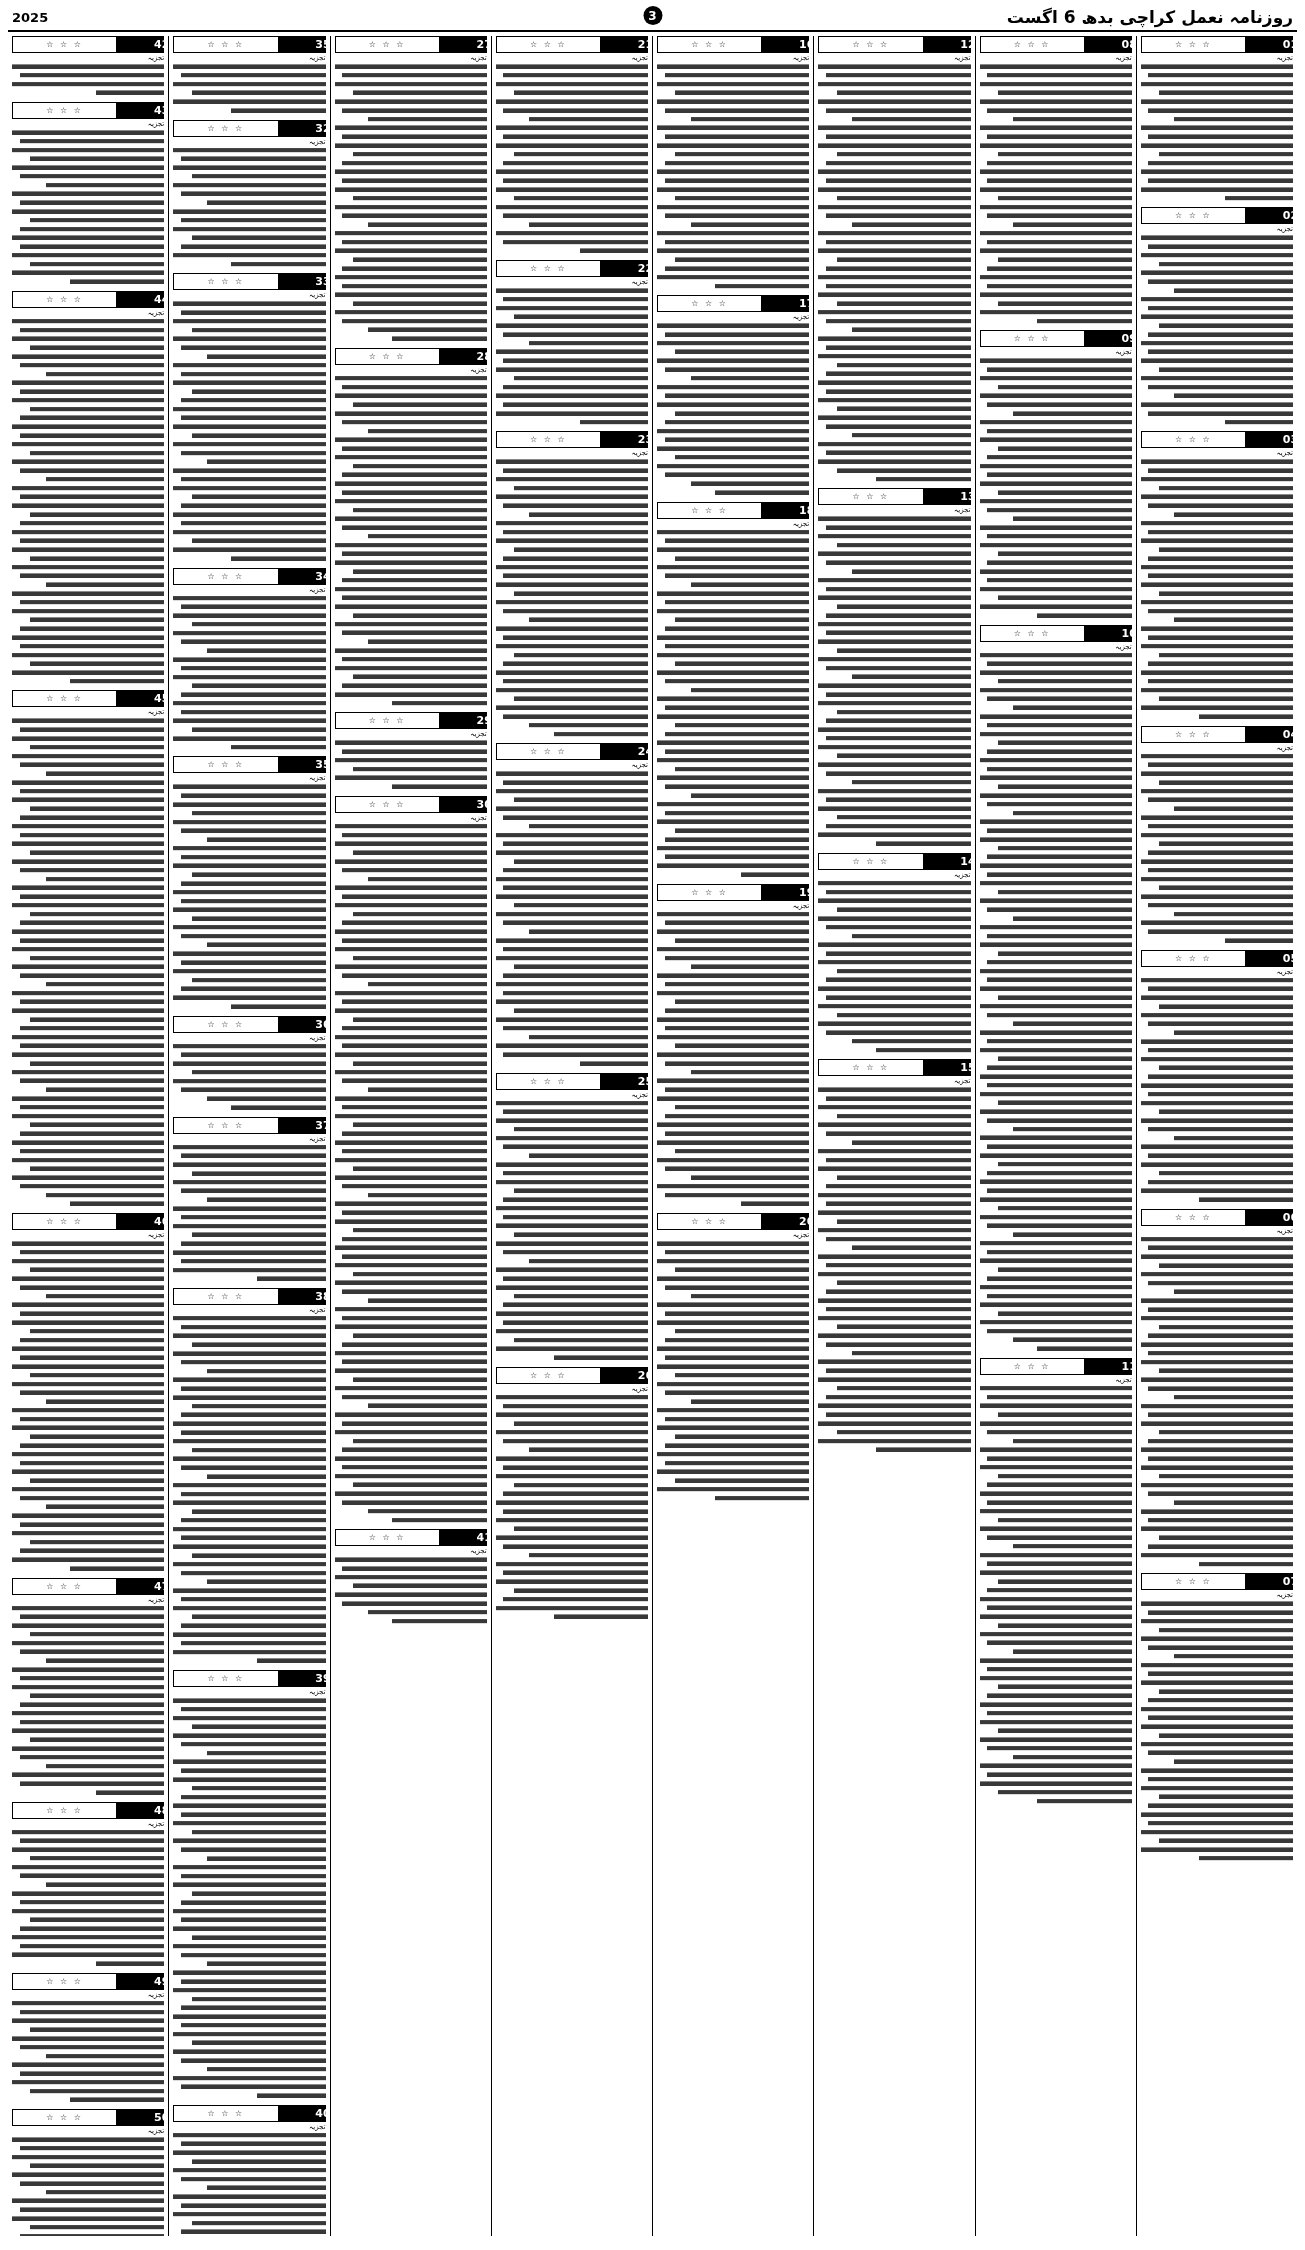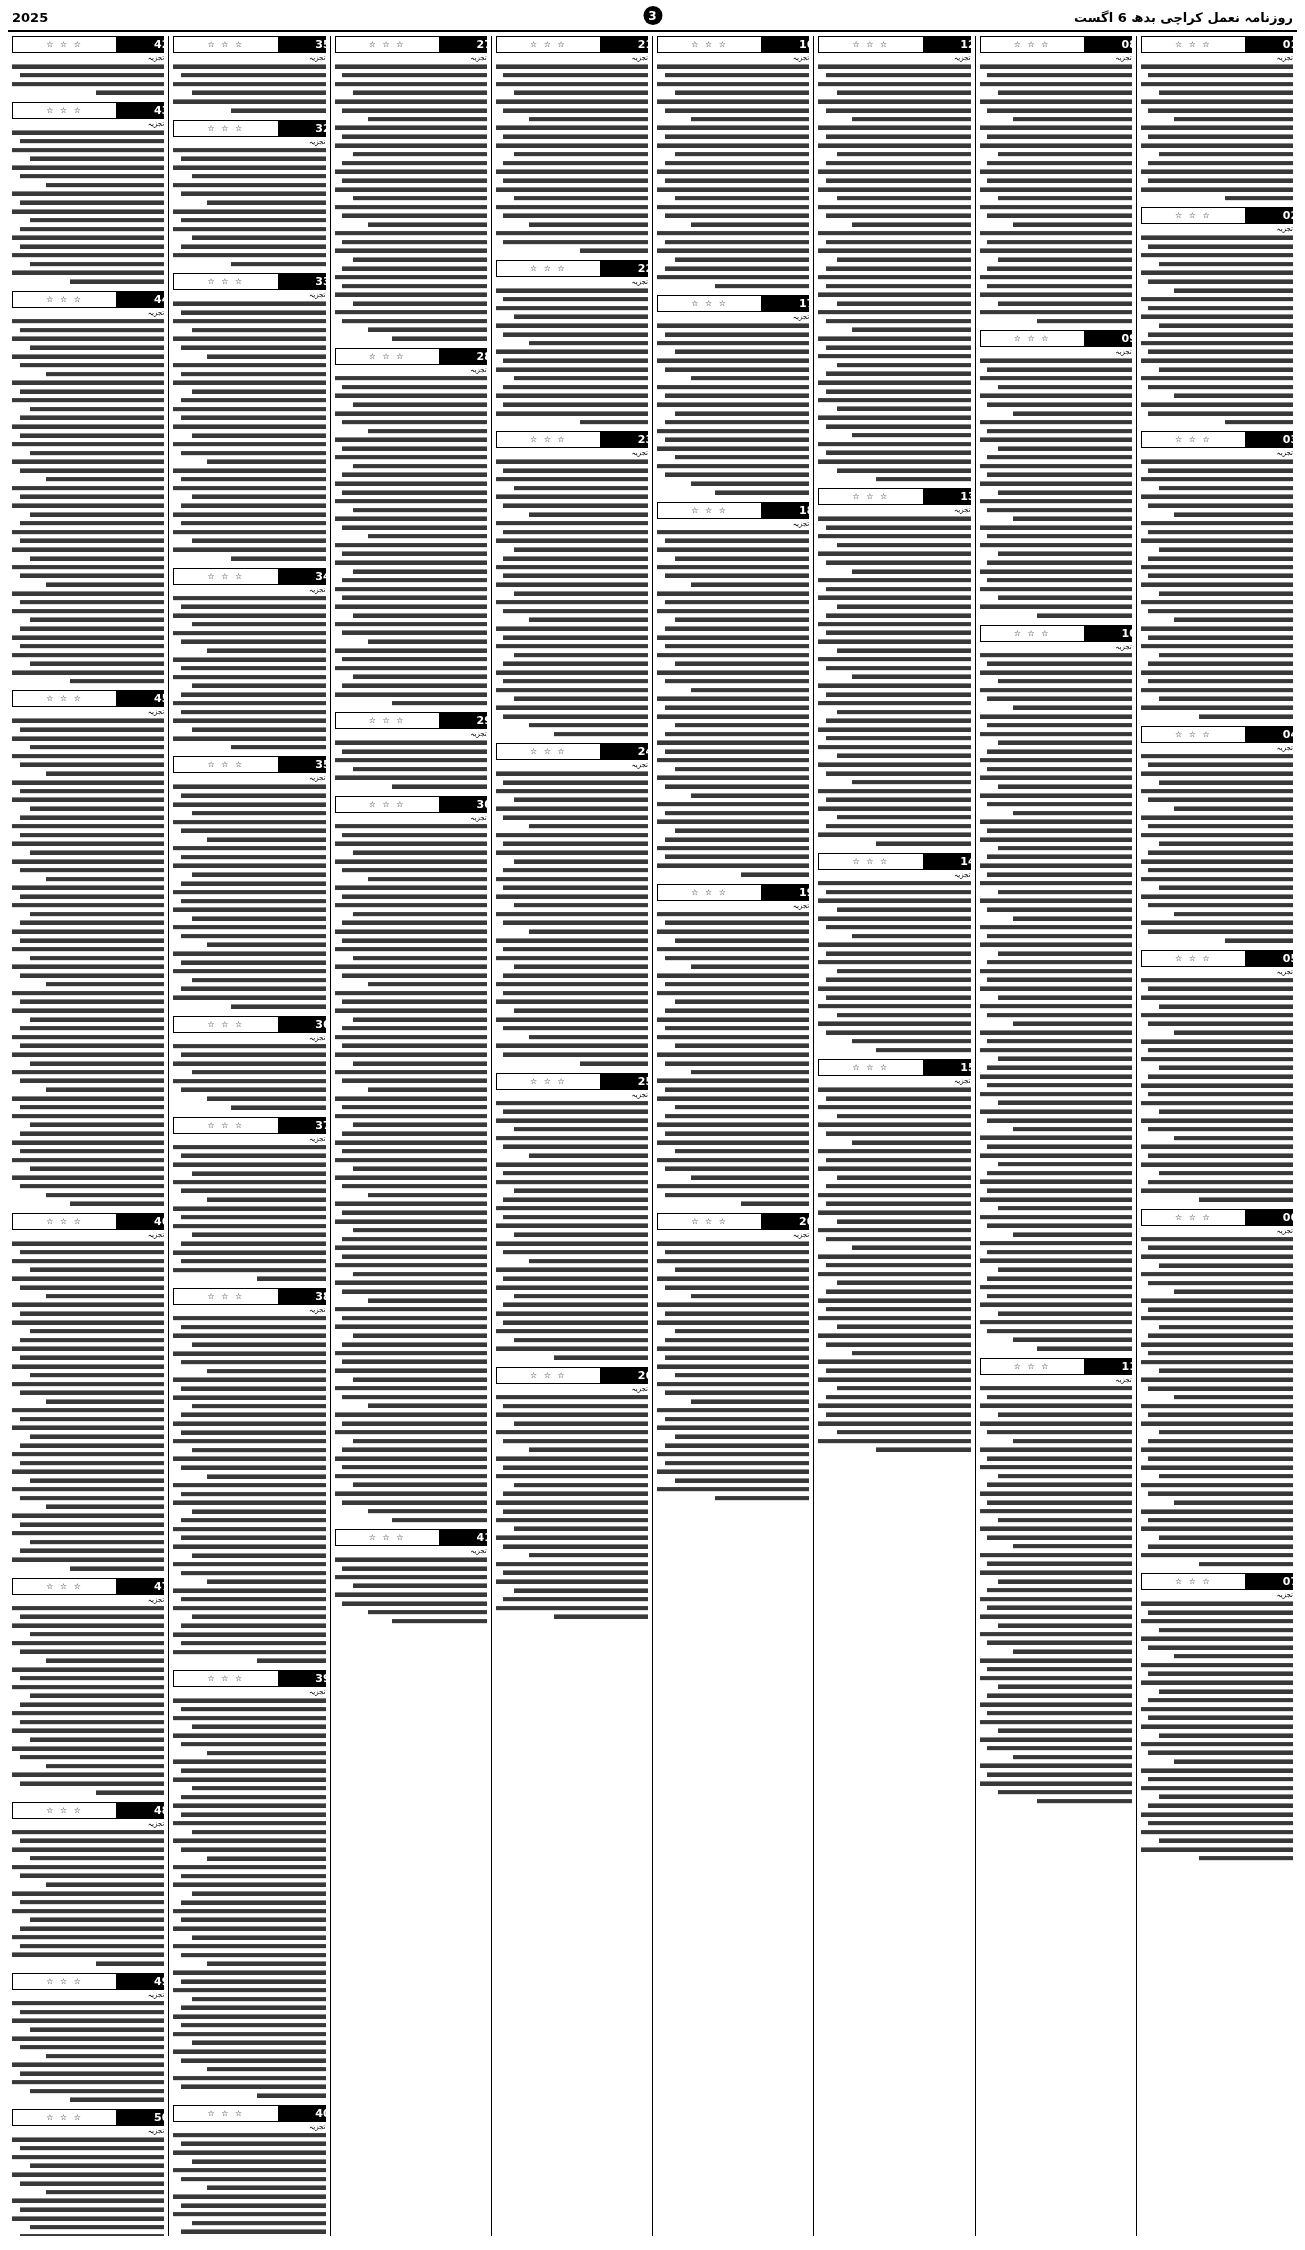--- a/index.html
+++ b/index.html
@@ -29,21 +29,21 @@
     direction: rtl;
     padding: 0 4px 2px 4px;
     margin-bottom: 4px;
     position: relative;
   }
   .masthead .left-date {
     font-size: 13px; font-weight: bold;
     font-family: "DejaVu Sans", sans-serif;
   }
   .masthead .right-title {
-    font-size: 13px; font-weight: bold;
+    font-size: 17px; font-weight: bold;
   }
   .page-badge {
     position: absolute;
     left: 50%; transform: translateX(-50%);
     top: 0px;
     width: 19px; height: 19px;
     background: #000; color: #fff;
     border-radius: 50%;
     font-size: 12px; font-weight: bold;
     display: flex; align-items: center; justify-content: center;

